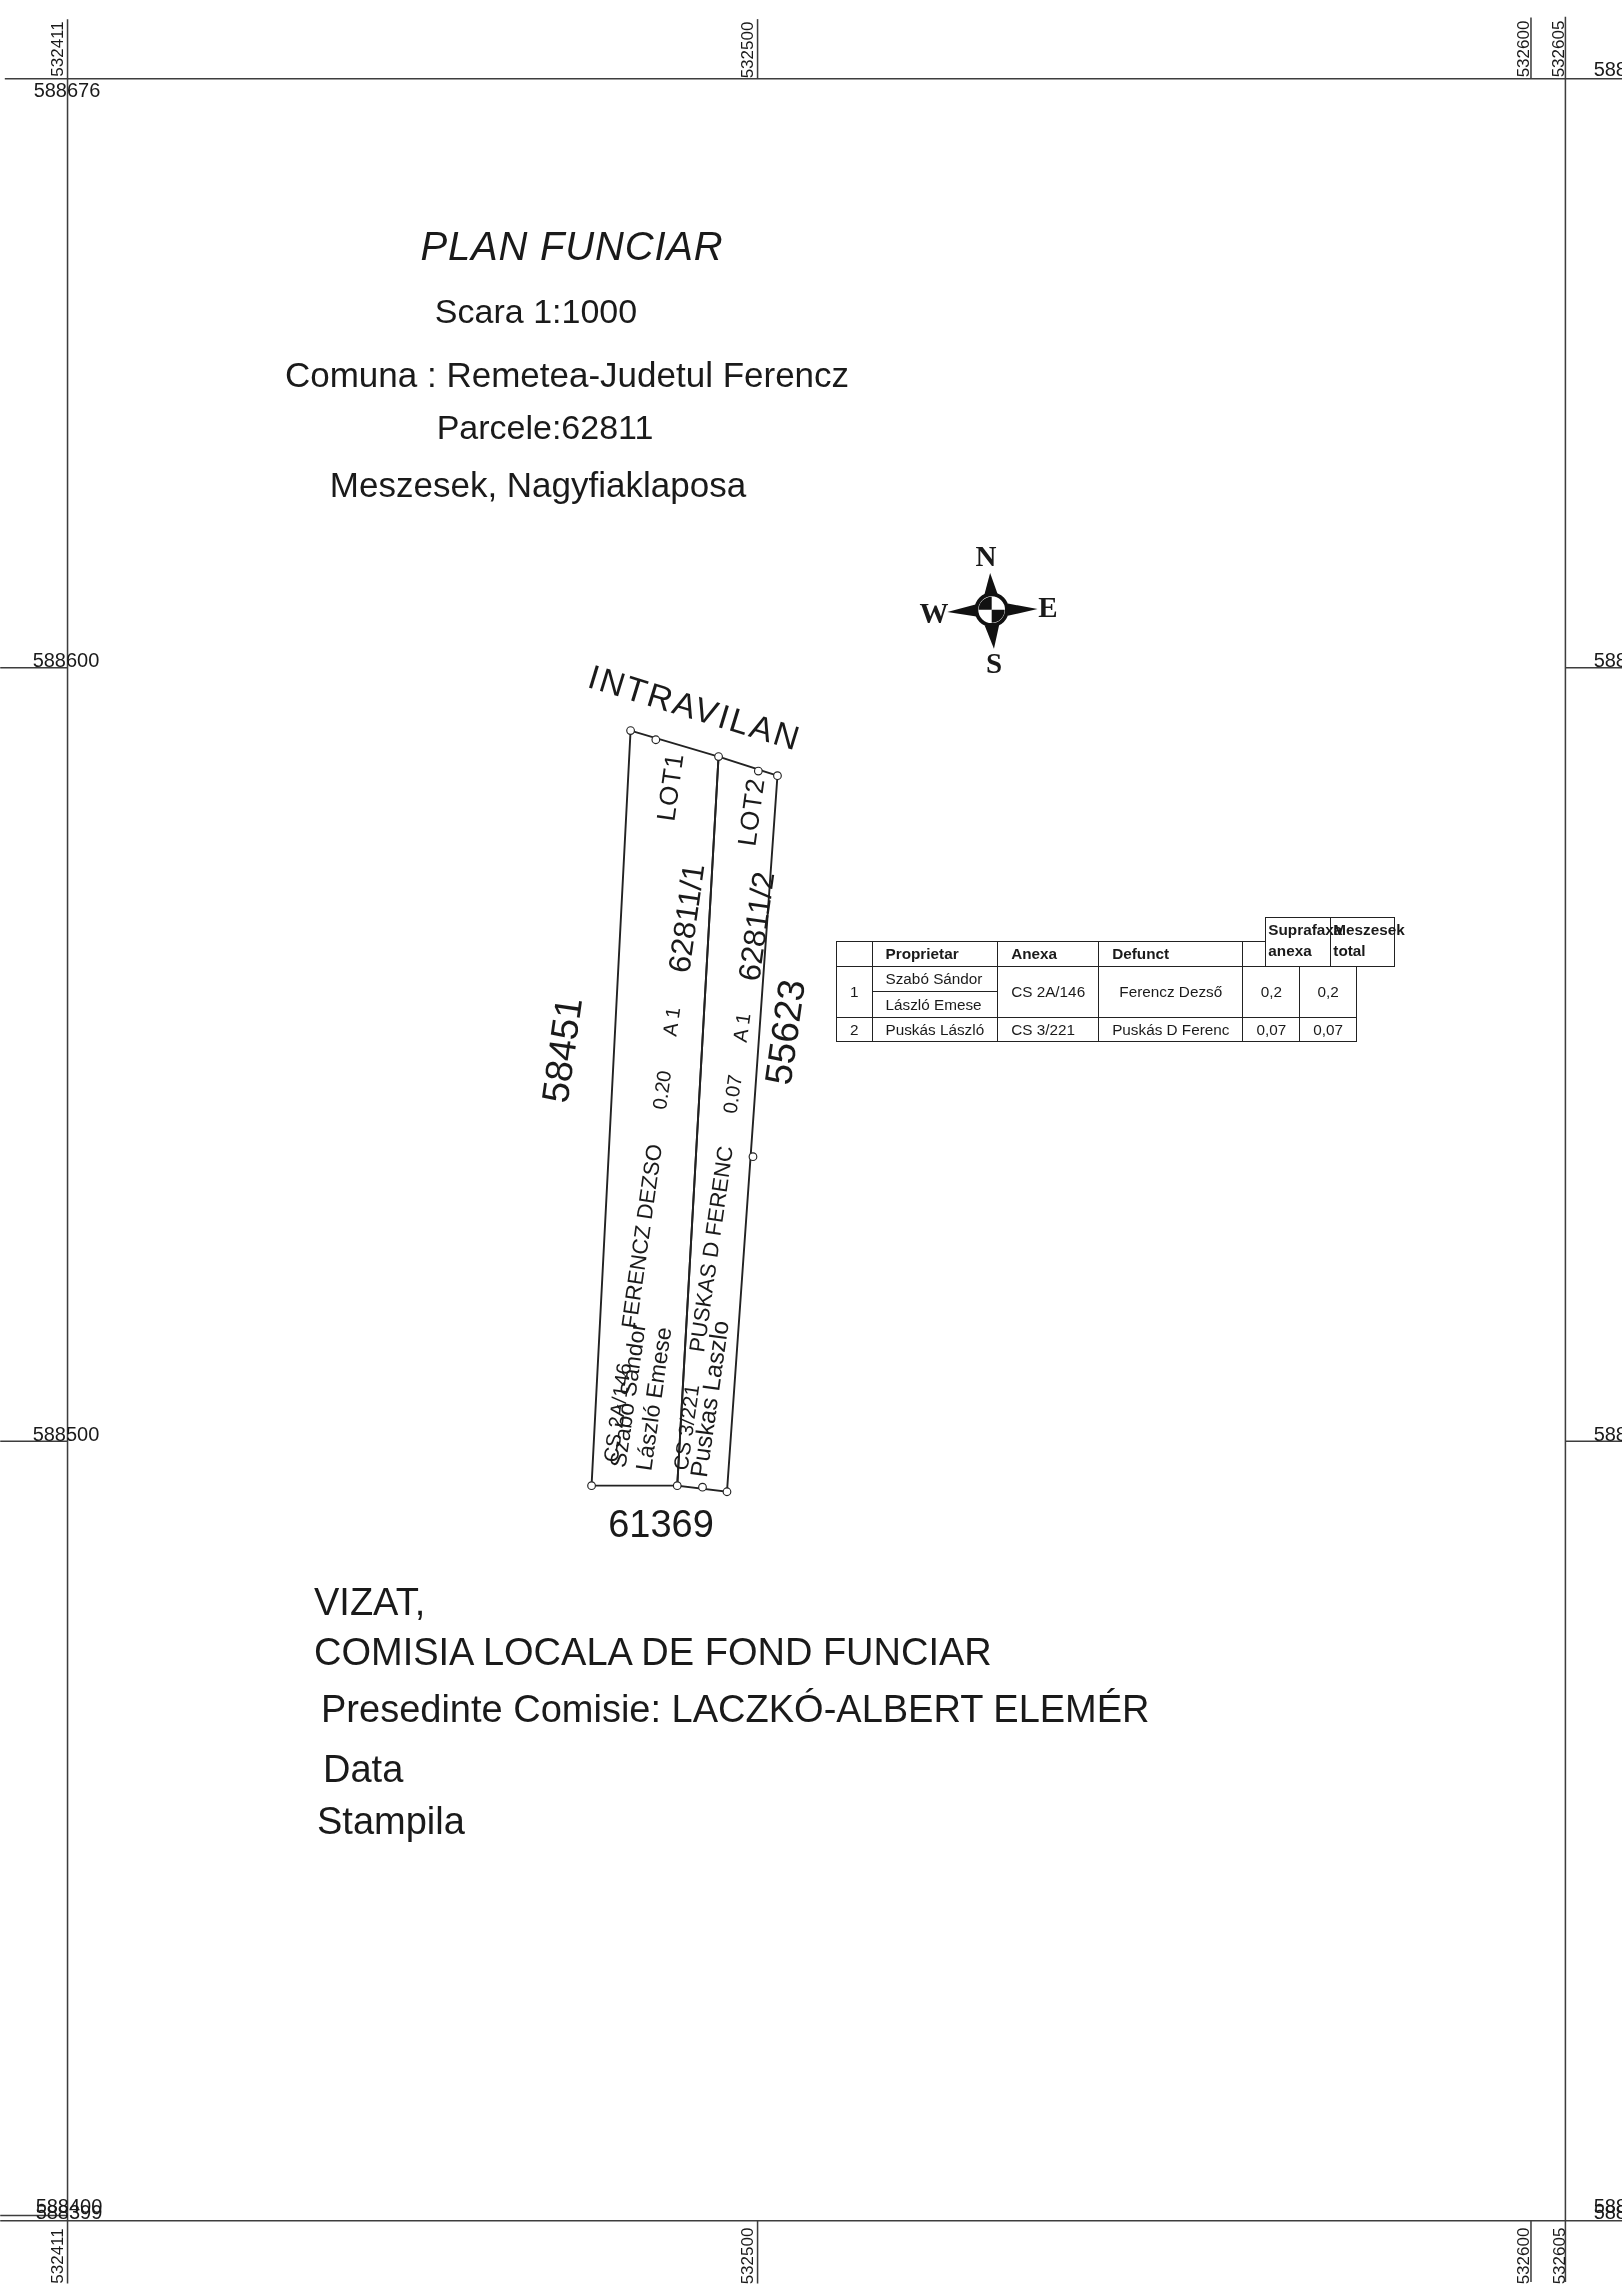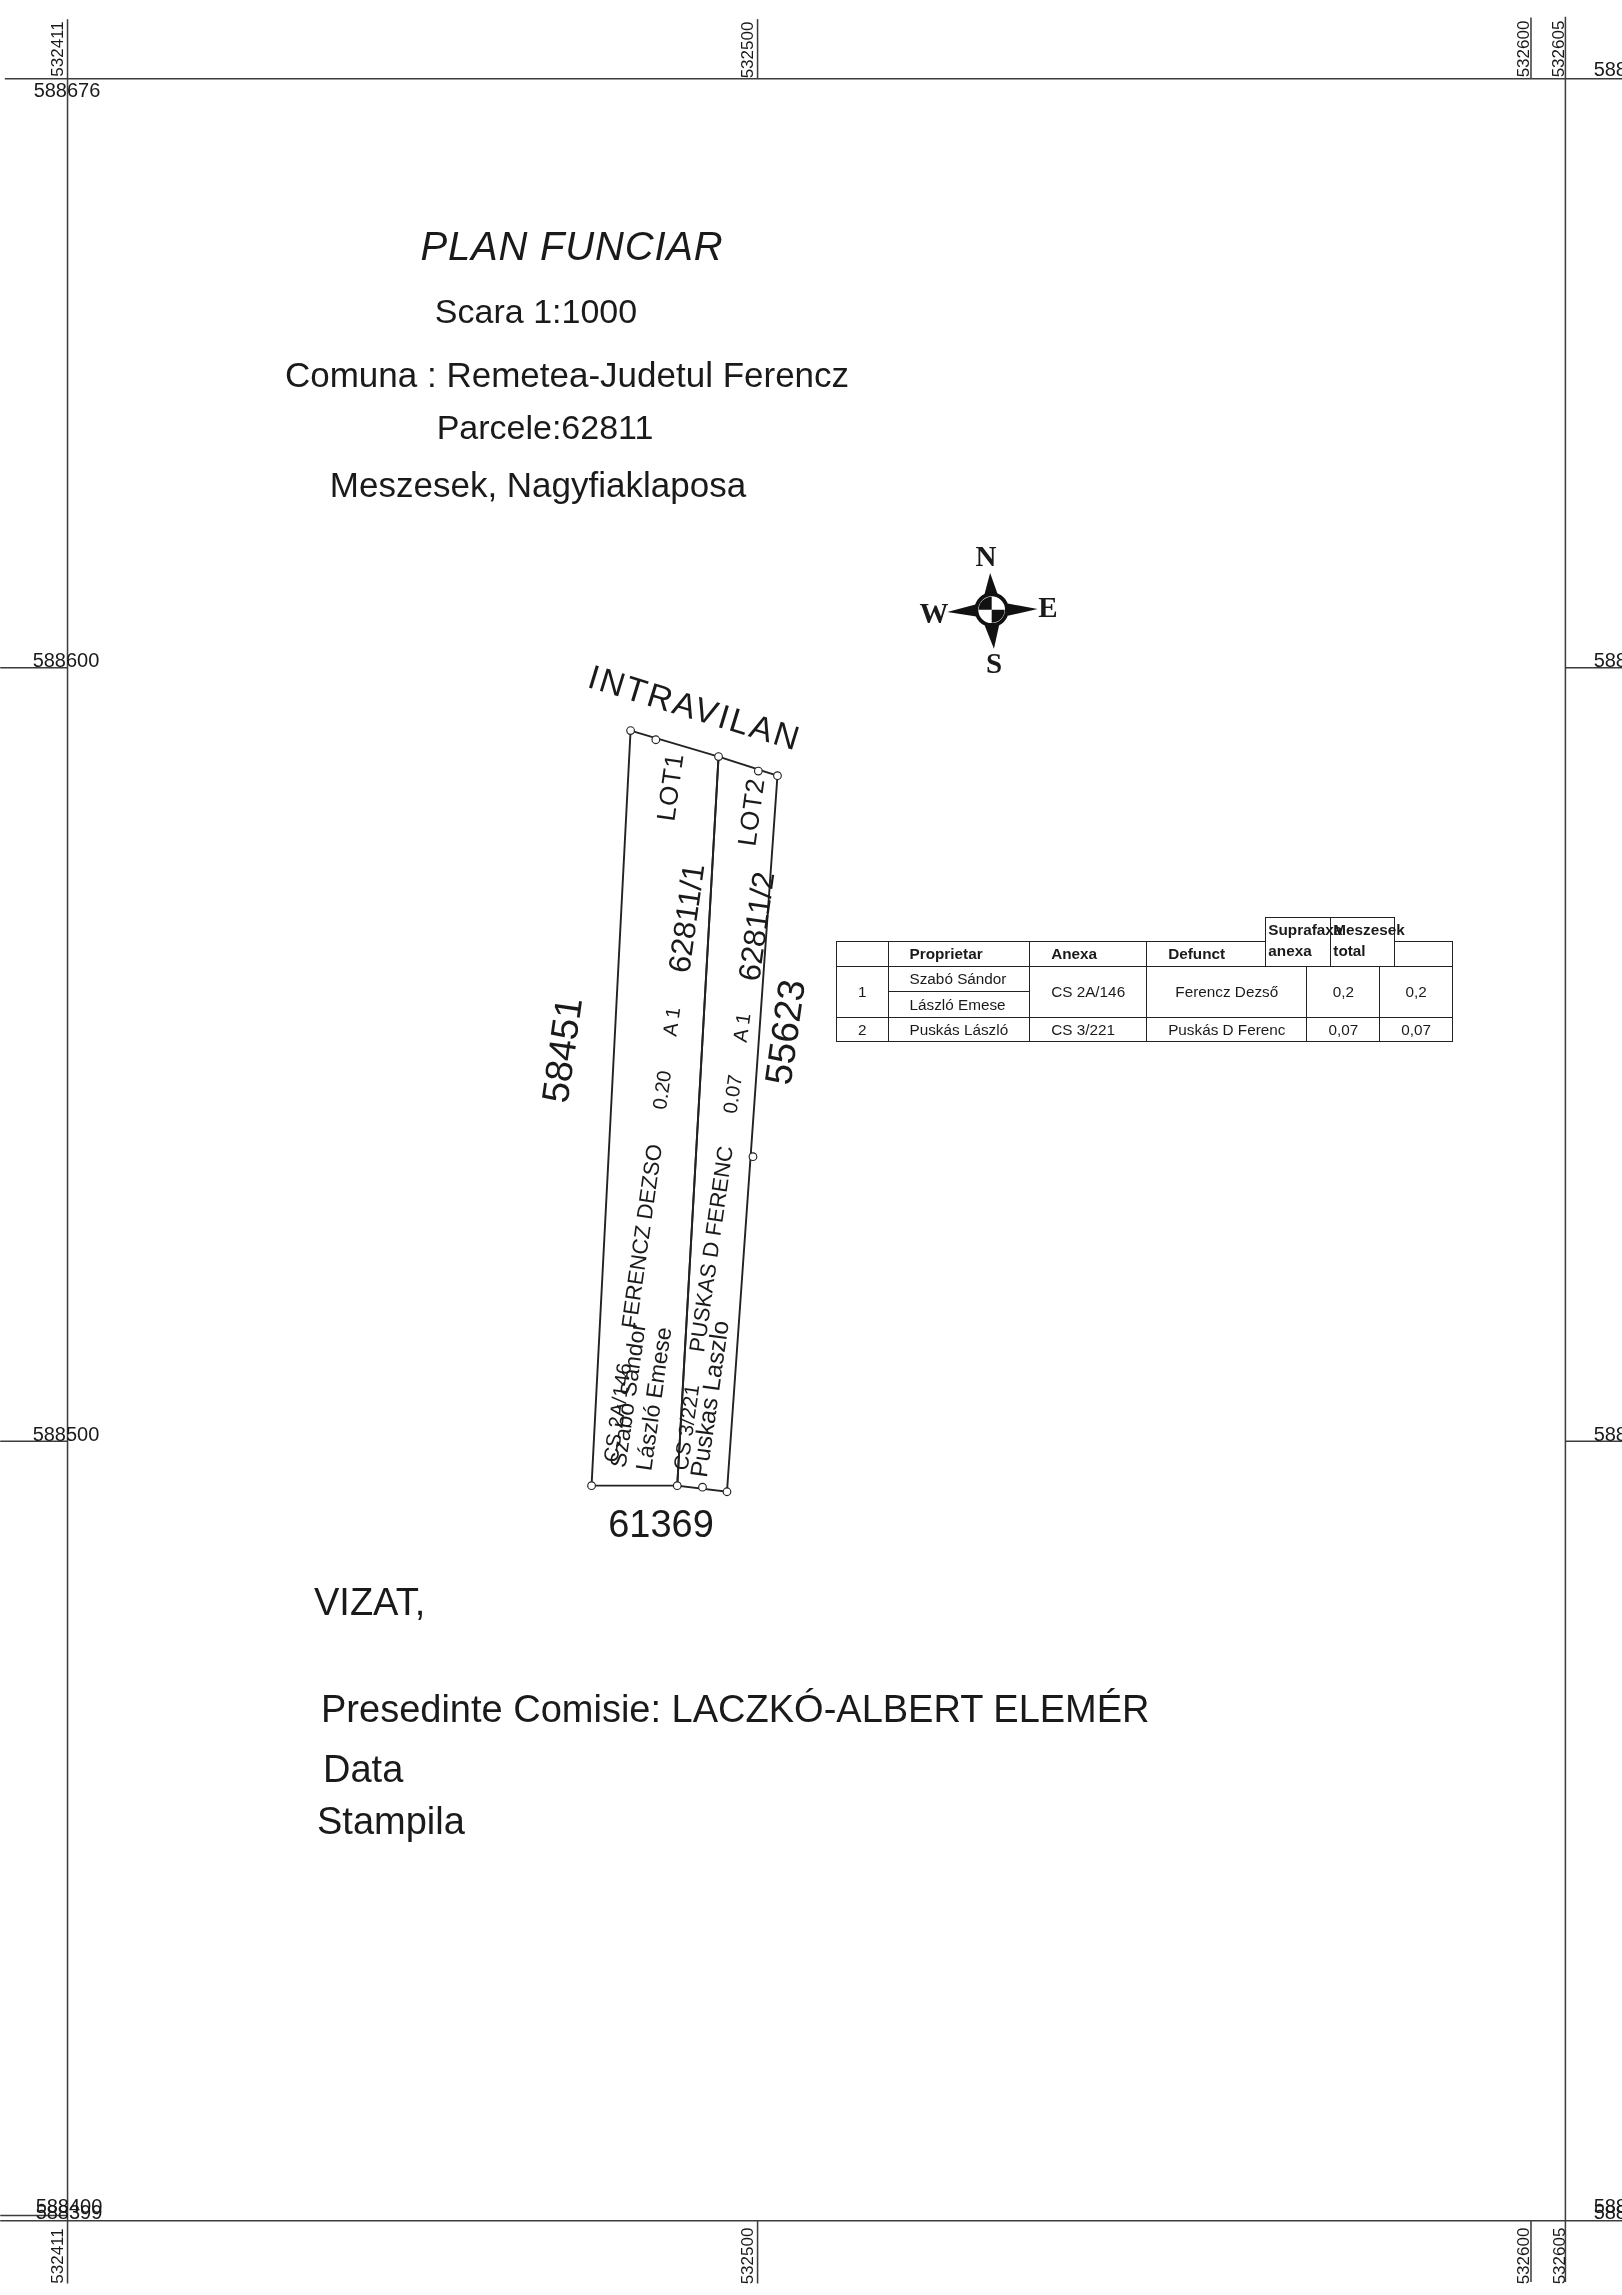--- a/index.html
+++ b/index.html
@@ -28,21 +28,21 @@
   .t-num{font-size:31px;}
   .owners{position:absolute;transform:translate(-50%,-50%) rotate(-82deg);
           text-align:center;font-size:23px;line-height:1.15;white-space:pre;}
   .owner-single{font-size:24.5px;}
   .compass-letter{position:absolute;transform:translate(-50%,-50%);
                   font-family:"Liberation Serif",serif;font-weight:700;font-size:29px;}
   .footer-line{position:absolute;font-size:38px;white-space:pre;margin-left:32px;}
   
   .ptable{position:absolute;left:836px;top:941px;border-collapse:collapse;table-layout:fixed;
           font-size:15.3px;}
-  .ptable td{border:1.5px solid #222;padding:0 21px;overflow:hidden;white-space:nowrap;
+  .ptable td{border:1.5px solid #222;padding:0 13px;overflow:hidden;white-space:nowrap;
              vertical-align:middle;background:transparent;margin-left:28px;}
   .ptable tr.hrow td{font-weight:700;}
   .ptable tr.hrow{height:25px;}
   .ptable tr.r1{height:25px;}
   .ptable tr.r2{height:26px;}
   .ptable tr.r3{height:24px;}
   .ta-c{text-align:center;}
   .ta-r{text-align:right;}
   .ta-l{text-align:left;}
   .suphdr{position:absolute;left:1265px;top:917px;width:130px;height:50px;background:#fff;
@@ -208,18 +208,19 @@
         <td class="ta-l">CS 3/221</td>
         <td class="ta-l">Puskás D Ferenc</td>
         <td class="ta-r">0,07</td>
         <td class="ta-r">0,07</td>
       </tr>
     </tbody>
       </table>
   </div>
 
   <div class="footer-line" style="left:282px;top:1581px;">VIZAT,</div>
+  <div class="footer-line" style="left:282px;top:1631px;">COMISIA LOCALA DE FOND FUNCIAR</div>
   <div class="footer-line" style="left:289px;top:1688px;">Presedinte Comisie: LACZKÓ-ALBERT ELEMÉR</div>
   <div class="footer-line" style="left:291px;top:1748px;">Data</div>
   <div class="footer-line" style="left:285px;top:1800px;">Stampila</div>
 
 </div>
 
 
 </body></html>

